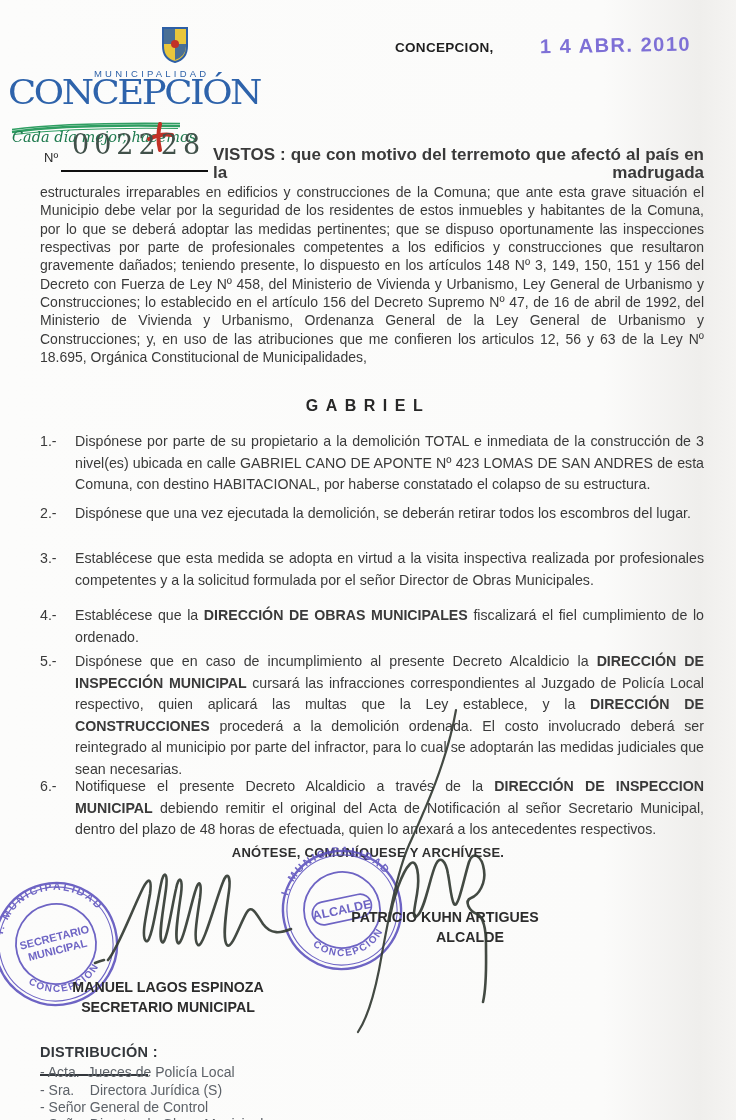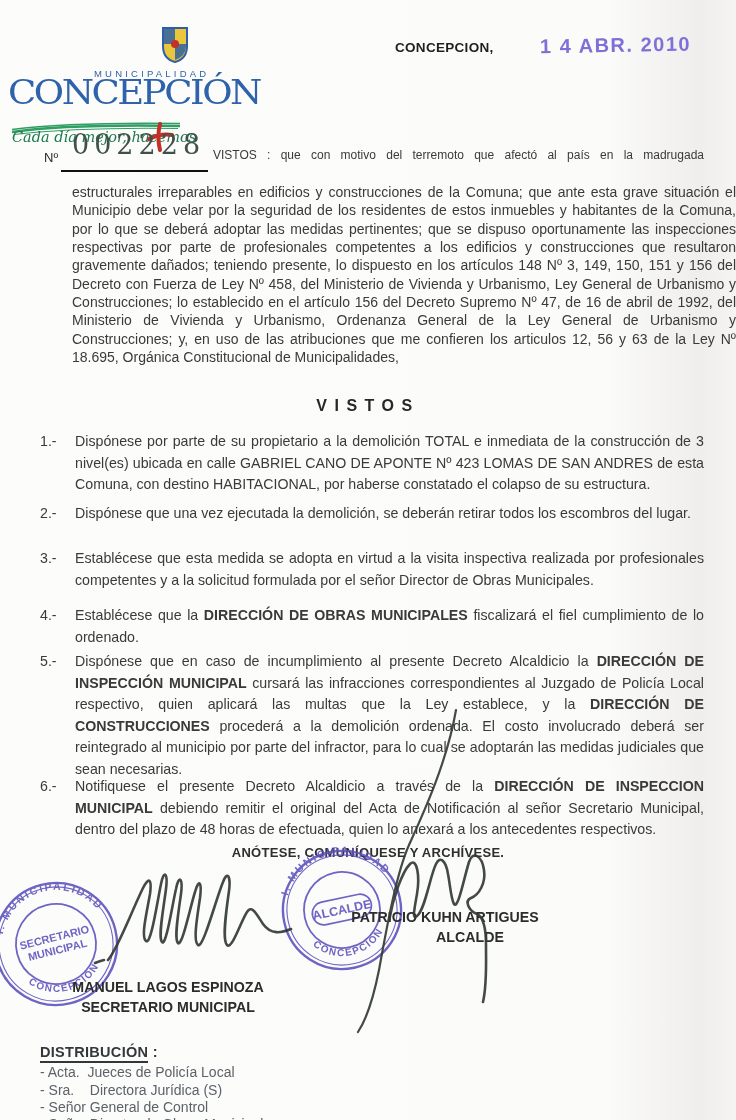--- a/index.html
+++ b/index.html
@@ -22,42 +22,42 @@
   
   .place{left:383px;top:40px;font-size:13.5px;font-weight:bold;letter-spacing:.3px;color:#1f1f1f;margin-left:12px;}
   .datestamp{left:540px;top:34px;font-size:20px;font-weight:bold;letter-spacing:1.5px;color:#7e70d6;transform:rotate(-1deg);white-space:nowrap;}
   
   .num-label{left:44px;top:150px;font-size:13px;color:#2a2a2a;}
   .num-line{left:61px;top:146px;width:147px;height:24px;border-bottom:2.5px solid #101010;}
   .num-stamp{left:72px;top:129px;font-family:"DejaVu Serif",serif;font-size:27px;letter-spacing:5px;color:#41514a;white-space:nowrap;}
   
   .v1{left:213px;top:146px;width:491px;}
   .v2{left:253px;top:164.6px;width:451px;}
-  .v1,.v2{font-size:12px;line-height:18.3px;text-align:justify;text-align-last:justify;}
-  .vbody{left:40px;top:183px;width:664px;font-size:14px;line-height:18.35px;text-align:justify;margin-left:32px;}
+  .v1,.v2{font-size:17px;line-height:18.3px;text-align:justify;text-align-last:justify;font-weight:bold;}
+  .vbody{left:40px;top:183px;width:664px;font-size:14px;line-height:18.35px;text-align:justify;}
   
   .decreto-title{left:0;top:397px;width:736px;text-align:center;font-size:16px;font-weight:bold;letter-spacing:7.5px;color:#272727;}
   .item{left:40px;width:664px;font-size:14.2px;line-height:21.6px;}
   .item .n{position:absolute;left:0;top:0;}
   .item .t{margin-left:35px;text-align:justify;}
   #item1{top:431px}#item2{top:503px}#item3{top:548px}#item4{top:605px}#item5{top:651px}#item6{top:776px}
   .closing{left:0;top:845px;width:736px;text-align:center;font-weight:bold;font-size:13px;color:#2e2e2e;letter-spacing:.3px;}
   
   .stamp{opacity:.88;}
   #stamp-sec{left:-14px;top:874px;transform:rotate(-14deg);}
   #stamp-alc{left:272px;top:840px;transform:rotate(-12deg);}
   .sig-name,.sig-title{position:absolute;font-weight:bold;font-size:14.2px;color:#2c2c2c;text-align:center;white-space:nowrap;}
   #alc-name{left:350px;top:909px;width:190px;}
   #alc-title{left:375px;top:929px;width:190px;}
   #sec-name{left:68px;top:979px;width:200px;}
   #sec-title{left:68px;top:999px;width:200px;}
   .sigs{left:0;top:0;pointer-events:none;}
   
   .dist-title{left:40px;top:1044px;font-size:14.5px;font-weight:bold;color:#33373c;letter-spacing:.3px;}
-  .dist-title .u{border-bottom:2px solid #33373c;padding-bottom:1px;}
+  .dist-title .u{border-bottom:2px solid #33373c;padding-bottom:14px;}
   .dist-item{left:40px;font-size:14px;color:#5d6268;white-space:pre;}
   #dist0{top:1064px}#dist1{top:1082px}#dist2{top:1099px}#dist3{top:1116px}
 </style>
 </head>
 <body>
 
 <div class="page">
 
   <div class="abs logo">
     <svg class="abs crest" width="30" height="38" viewBox="0 0 30 38">
@@ -83,21 +83,21 @@
   <div class="abs place">CONCEPCION,</div>
   <div class="abs datestamp">1 4 ABR. 2010</div>
 
   <div class="abs num-label">Nº</div>
   <div class="abs num-line"></div>
   <div class="abs num-stamp">002228</div>
 
   <div class="abs v1">VISTOS : que con motivo del terremoto que afectó al país en la madrugada</div>
   <div class="abs vbody">estructurales irreparables en edificios y construcciones de la Comuna; que ante esta grave situación el Municipio debe velar por la seguridad de los residentes de estos inmuebles y habitantes de la Comuna, por lo que se deberá adoptar las medidas pertinentes; que se dispuso oportunamente las inspecciones respectivas por parte de profesionales competentes a los edificios y construcciones que resultaron gravemente dañados; teniendo presente, lo dispuesto en los artículos 148 Nº 3, 149, 150, 151 y 156 del Decreto con Fuerza de Ley Nº 458, del Ministerio de Vivienda y Urbanismo, Ley General de Urbanismo y Construcciones; lo establecido en el artículo 156 del Decreto Supremo  Nº 47, de 16 de abril de 1992, del Ministerio de Vivienda y Urbanismo, Ordenanza General de la Ley General de Urbanismo y Construcciones; y, en uso de las atribuciones que me confieren los articulos 12, 56 y 63 de la Ley Nº 18.695, Orgánica Constitucional de Municipalidades,</div>
 
-  <div class="abs decreto-title">VISTOS</div>
+  <div class="abs decreto-title">GABRIEL</div>
 
   <div class="abs item" id="item1">
     <span class="n">1.-</span>
     <div class="t">Dispónese por parte de su propietario a la demolición TOTAL e inmediata de la construcción de 3 nivel(es) ubicada en calle GABRIEL CANO DE APONTE Nº 423 LOMAS DE SAN ANDRES de esta Comuna, con destino HABITACIONAL, por haberse constatado el colapso de su estructura.</div>
   </div>
   <div class="abs item" id="item2">
     <span class="n">2.-</span>
     <div class="t">Dispónese que una vez ejecutada la demolición, se deberán retirar todos los escombros del lugar.</div>
   </div>
   <div class="abs item" id="item3">

